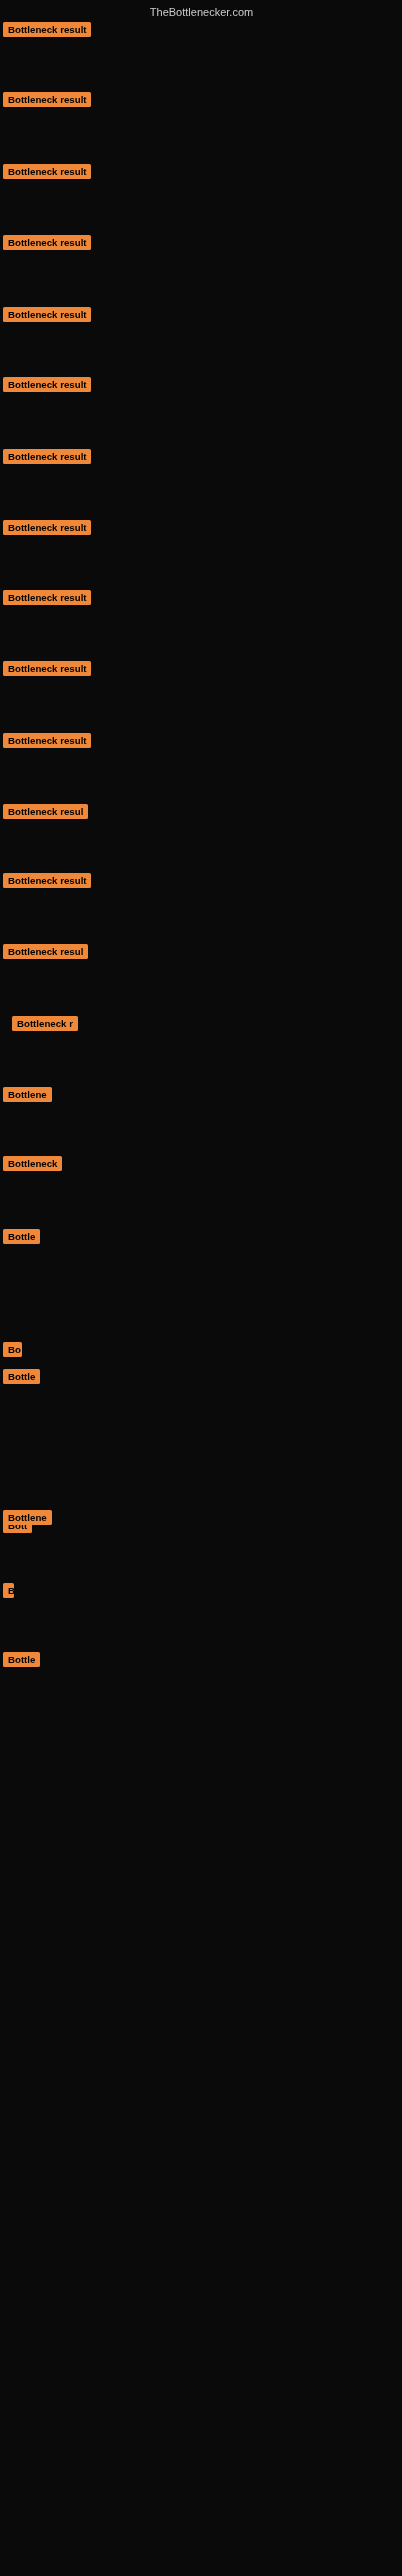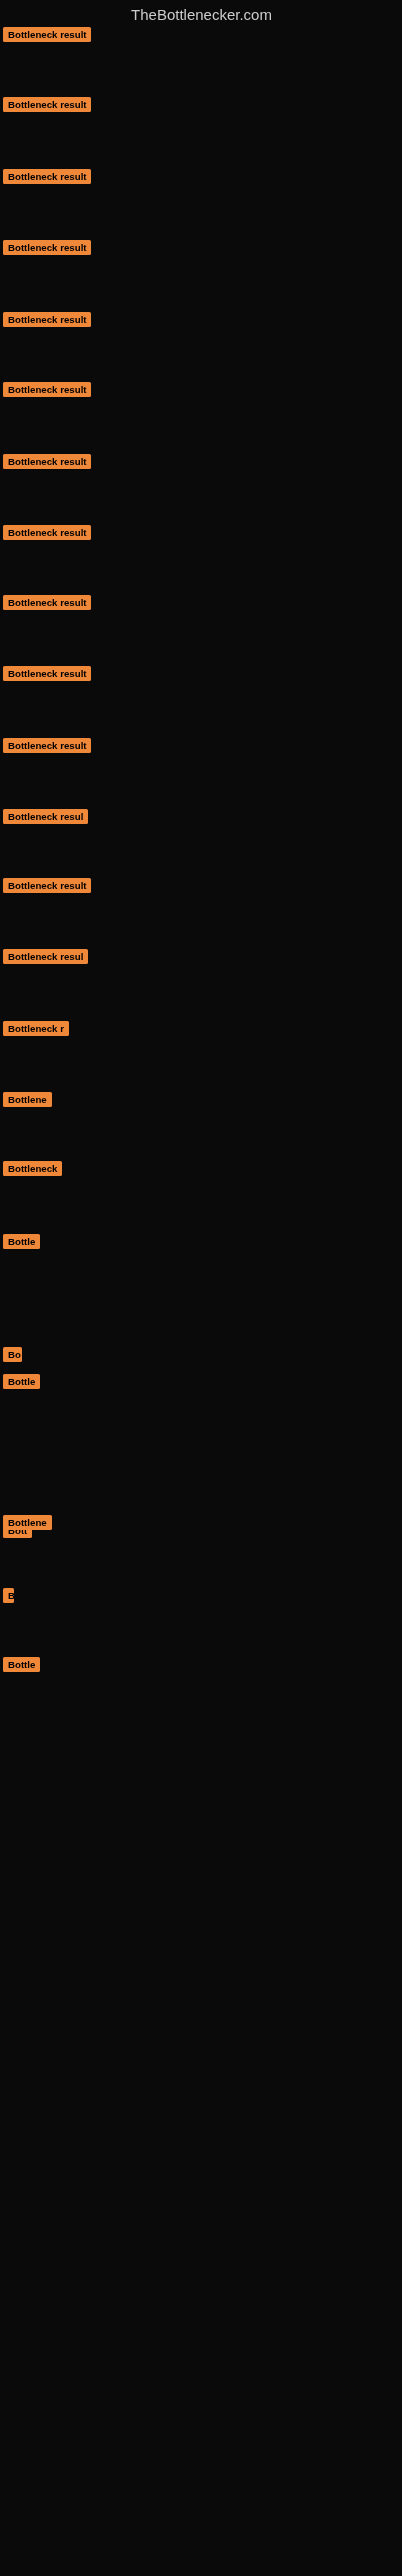--- a/index.html
+++ b/index.html
@@ -12,21 +12,21 @@
       width: 403px;
       min-height: 2576px;
       background-color: #0a0a0a;
       font-family: Arial, sans-serif;
       position: relative;
     }
 
     .site-title {
       text-align: center;
       color: #cccccc;
-      font-size: 15px;
+      font-size: 11px;
       padding: 6.4px 0 3.2px 0;
       font-weight: normal;
     }
 
     .bottleneck-badge {
       display: inline-block;
       background-color: #f0883a;
       color: #000000;
       font-size: 9.7px;
       font-weight: bold;
@@ -51,21 +51,21 @@
     <div style="position: absolute; top: 285px; left: 3.2px;"><span class="bottleneck-badge" style="max-width: 98px; display: inline-block; overflow: hidden;">Bottleneck result</span></div>
     <div style="position: absolute; top: 355px; left: 3.2px;"><span class="bottleneck-badge" style="max-width: 95px; display: inline-block; overflow: hidden;">Bottleneck result</span></div>
     <div style="position: absolute; top: 427px; left: 3.2px;"><span class="bottleneck-badge" style="max-width: 93px; display: inline-block; overflow: hidden;">Bottleneck result</span></div>
     <div style="position: absolute; top: 498px; left: 3.2px;"><span class="bottleneck-badge" style="max-width: 97px; display: inline-block; overflow: hidden;">Bottleneck result</span></div>
     <div style="position: absolute; top: 568px; left: 3.2px;"><span class="bottleneck-badge" style="max-width: 93px; display: inline-block; overflow: hidden;">Bottleneck result</span></div>
     <div style="position: absolute; top: 639px; left: 3.2px;"><span class="bottleneck-badge" style="max-width: 95px; display: inline-block; overflow: hidden;">Bottleneck result</span></div>
     <div style="position: absolute; top: 711px; left: 3.2px;"><span class="bottleneck-badge" style="max-width: 93px; display: inline-block; overflow: hidden;">Bottleneck result</span></div>
     <div style="position: absolute; top: 782px; left: 3.2px;"><span class="bottleneck-badge" style="max-width: 89px; display: inline-block; overflow: hidden;">Bottleneck resul</span></div>
     <div style="position: absolute; top: 851px; left: 3.2px;"><span class="bottleneck-badge" style="max-width: 90px; display: inline-block; overflow: hidden;">Bottleneck result</span></div>
     <div style="position: absolute; top: 922px; left: 3.2px;"><span class="bottleneck-badge" style="max-width: 87px; display: inline-block; overflow: hidden;">Bottleneck resul</span></div>
-    <div style="position: absolute; top: 994px; left: 3.2px;"><span class="bottleneck-badge" style="max-width: 71px; display: inline-block; overflow: hidden;">Bottleneck r</span></div>
+    <div style="position: absolute; top: 994px; left: 3.2px;"><span class="bottleneck-badge" style="max-width: 71px; display: inline-block; overflow: hidden; margin-left: 9px;">Bottleneck r</span></div>
     <div style="position: absolute; top: 1065px; left: 3.2px;"><span class="bottleneck-badge" style="max-width: 56px; display: inline-block; overflow: hidden;">Bottlene</span></div>
     <div style="position: absolute; top: 1134px; left: 3.2px;"><span class="bottleneck-badge" style="max-width: 61px; display: inline-block; overflow: hidden;">Bottleneck</span></div>
     <div style="position: absolute; top: 1207px; left: 3.2px;"><span class="bottleneck-badge" style="max-width: 43px; display: inline-block; overflow: hidden;">Bottle</span></div>
     <div style="position: absolute; top: 1320px; left: 3.2px;"><span class="bottleneck-badge" style="max-width: 19.3px; display: inline-block; overflow: hidden;">Bo</span></div>
     <div style="position: absolute; top: 1347px; left: 3.2px;"><span class="bottleneck-badge" style="max-width: 42px; display: inline-block; overflow: hidden;">Bottle</span></div>
     <div style="position: absolute; top: 1496px; left: 3.2px;"><span class="bottleneck-badge" style="max-width: 31px; display: inline-block; overflow: hidden;">Bott</span></div>
     <div style="position: absolute; top: 1488px; left: 3.2px;"><span class="bottleneck-badge" style="max-width: 53px; display: inline-block; overflow: hidden;">Bottlene</span></div>
     <div style="position: absolute; top: 1561px; left: 3.2px;"><span class="bottleneck-badge" style="max-width: 11.3px; display: inline-block; overflow: hidden;">B</span></div>
     <div style="position: absolute; top: 1630px; left: 3.2px;"><span class="bottleneck-badge" style="max-width: 42px; display: inline-block; overflow: hidden;">Bottle</span></div>
   </div>

